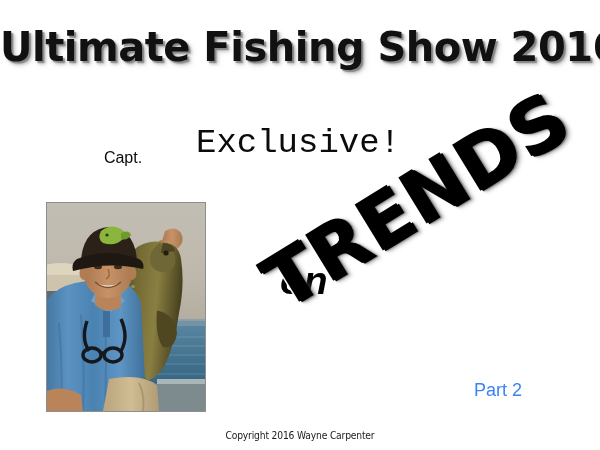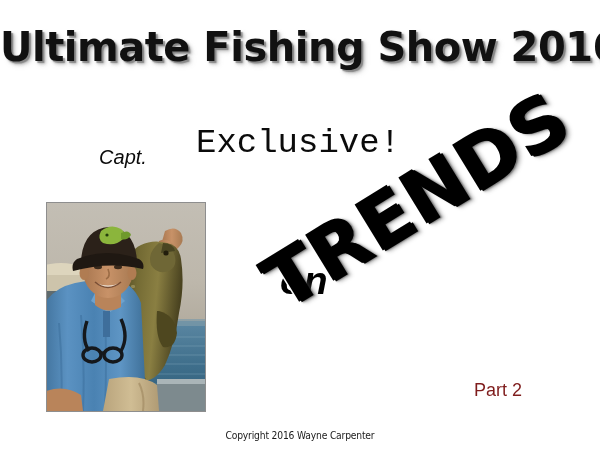--- a/index.html
+++ b/index.html
@@ -53,24 +53,23 @@
   }
 
   
   #capt-wayne {
     position: absolute;
     left: 58px;
     top: 145px;
     width: 130px;
     text-align: center;
     font-family: "Liberation Sans", sans-serif;
-    font-size: 20px;
+    font-size: 16px;
     line-height: 25px;
     color: #0b0b0b;
-    font-style: italic;
   }
 
   
   #on-word {
     position: absolute;
     left: 280px;
     top: 224px;
     font-family: "Liberation Sans", sans-serif;
     font-style: italic;
     font-weight: bold;
@@ -113,21 +112,21 @@
   }
 
   
   #part2 {
     position: absolute;
     left: 474px;
     top: 379px;
     font-family: "Liberation Sans", sans-serif;
     font-size: 18px;
     line-height: 22px;
-    color: #7f1d1d;
+    color: #3b82f6;
     white-space: nowrap;
   }
 
   
   #copyright {
     position: absolute;
     left: 0;
     top: 429px;
     width: 600px;
     text-align: center;

